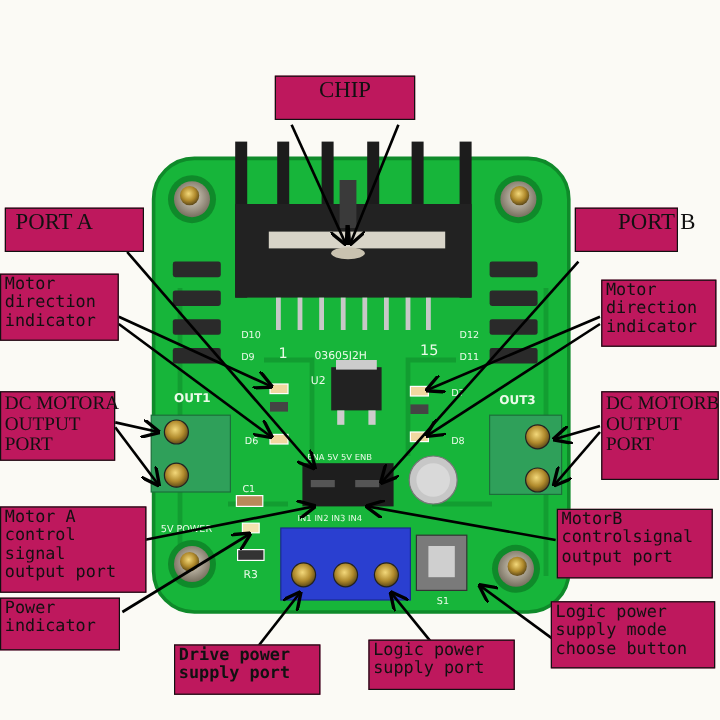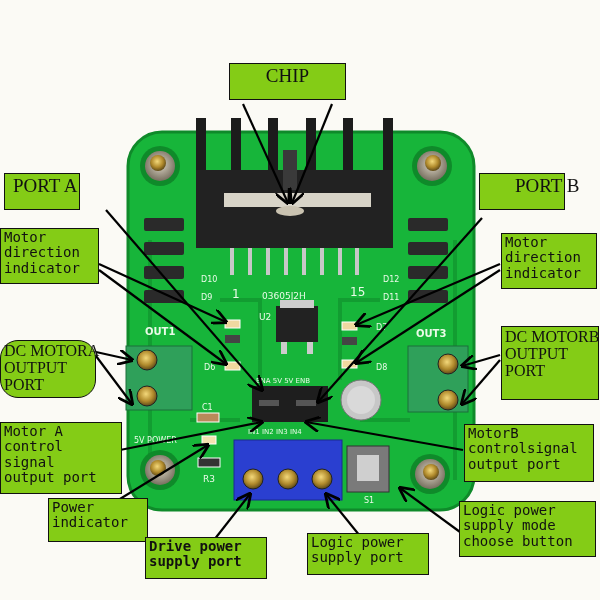--- a/index.html
+++ b/index.html
@@ -1,18 +1,18 @@
 <!DOCTYPE html>
 <html><head>
 <meta charset="utf-8">
 <style>
   html, body { margin:0; padding:0; }
   body { width:600px; height:600px; position:relative; overflow:hidden; background:#fbfaf5; font-family:"DejaVu Serif","Liberation Serif",serif; }
   #stage { position:absolute; left:0; top:0; width:600px; height:600px; }
-  .label { position:absolute; background:#84cc16; border:1.5px solid #111; color:#111; box-sizing:border-box; white-space:pre; line-height:1.1; font-family:"DejaVu Sans Mono","Liberation Mono",monospace; font-size:14px; padding:1px 3px; }
+  .label { position:absolute; background:#be185d; border:1.5px solid #111; color:#111; box-sizing:border-box; white-space:pre; line-height:1.1; font-family:"DejaVu Sans Mono","Liberation Mono",monospace; font-size:14px; padding:1px 3px; }
   .label.big { font-family:"Liberation Serif","DejaVu Serif",serif; font-size:19px; padding:2px 8px; }
   .label.mid { font-family:"Liberation Serif","DejaVu Serif",serif; font-size:16px; line-height:1.05; padding:2px 3px; }
   svg text { font-family:"DejaVu Sans","Liberation Sans",sans-serif; }
 </style>
 </head>
 <body>
 
 <div id="stage">
 <svg width="600" height="600" viewBox="0 0 600 600">
   <defs>
@@ -191,42 +191,42 @@
     <line x1="463" y1="450" x2="306" y2="422" marker-end="url(#ah)"></line>
     <line x1="102" y1="510" x2="208" y2="445" marker-end="url(#ah)"></line>
     <line x1="214" y1="540" x2="250" y2="494" marker-end="url(#ah)"></line>
     <line x1="360" y1="536" x2="326" y2="494" marker-end="url(#ah)"></line>
     <line x1="460" y1="532" x2="400" y2="488" marker-end="url(#ah)"></line>
   </g>
 </svg>
 
 
 <div class="label big" style="left:229px;top:63px;width:117px;height:37px;text-align:center;">CHIP</div>
-<div class="label big" style="left:4px;top:173px;width:76px;height:37px;">PORT A</div>
+<div class="label big" style="left:4px;top:173px;width:116px;height:37px;">PORT A</div>
 <div class="label big" style="left:479px;top:173px;width:86px;height:37px;padding-left:35px;">PORT B</div>
 <div class="label" style="left:0px;top:228px;width:99px;height:56px;">Motor
 direction
 indicator</div>
 <div class="label" style="left:501px;top:233px;width:96px;height:56px;">Motor
 direction
 indicator</div>
-<div class="label mid" style="left:0px;top:340px;width:96px;height:58px;border-radius:18px;">DC MOTORA
+<div class="label mid" style="left:0px;top:326px;width:96px;height:58px;">DC MOTORA
 OUTPUT
 PORT</div>
 <div class="label mid" style="left:501px;top:326px;width:98px;height:74px;">DC MOTORB
 OUTPUT
 PORT</div>
 <div class="label" style="left:0px;top:422px;width:122px;height:72px;">Motor A
 control
 signal
 output port</div>
 <div class="label" style="left:464px;top:424px;width:130px;height:58px;">MotorB
 controlsignal
 output port</div>
-<div class="label" style="left:0px;top:498px;width:100px;height:44px;margin-left:48px;">Power
+<div class="label" style="left:0px;top:498px;width:100px;height:44px;">Power
 indicator</div>
 <div class="label" style="left:145px;top:537px;width:122px;height:42px;font-weight:bold;">Drive power
 supply port</div>
 <div class="label" style="left:307px;top:533px;width:122px;height:42px;">Logic power
 supply port</div>
 <div class="label" style="left:459px;top:501px;width:137px;height:56px;">Logic power
 supply mode
 choose button</div>
 </div>
 

